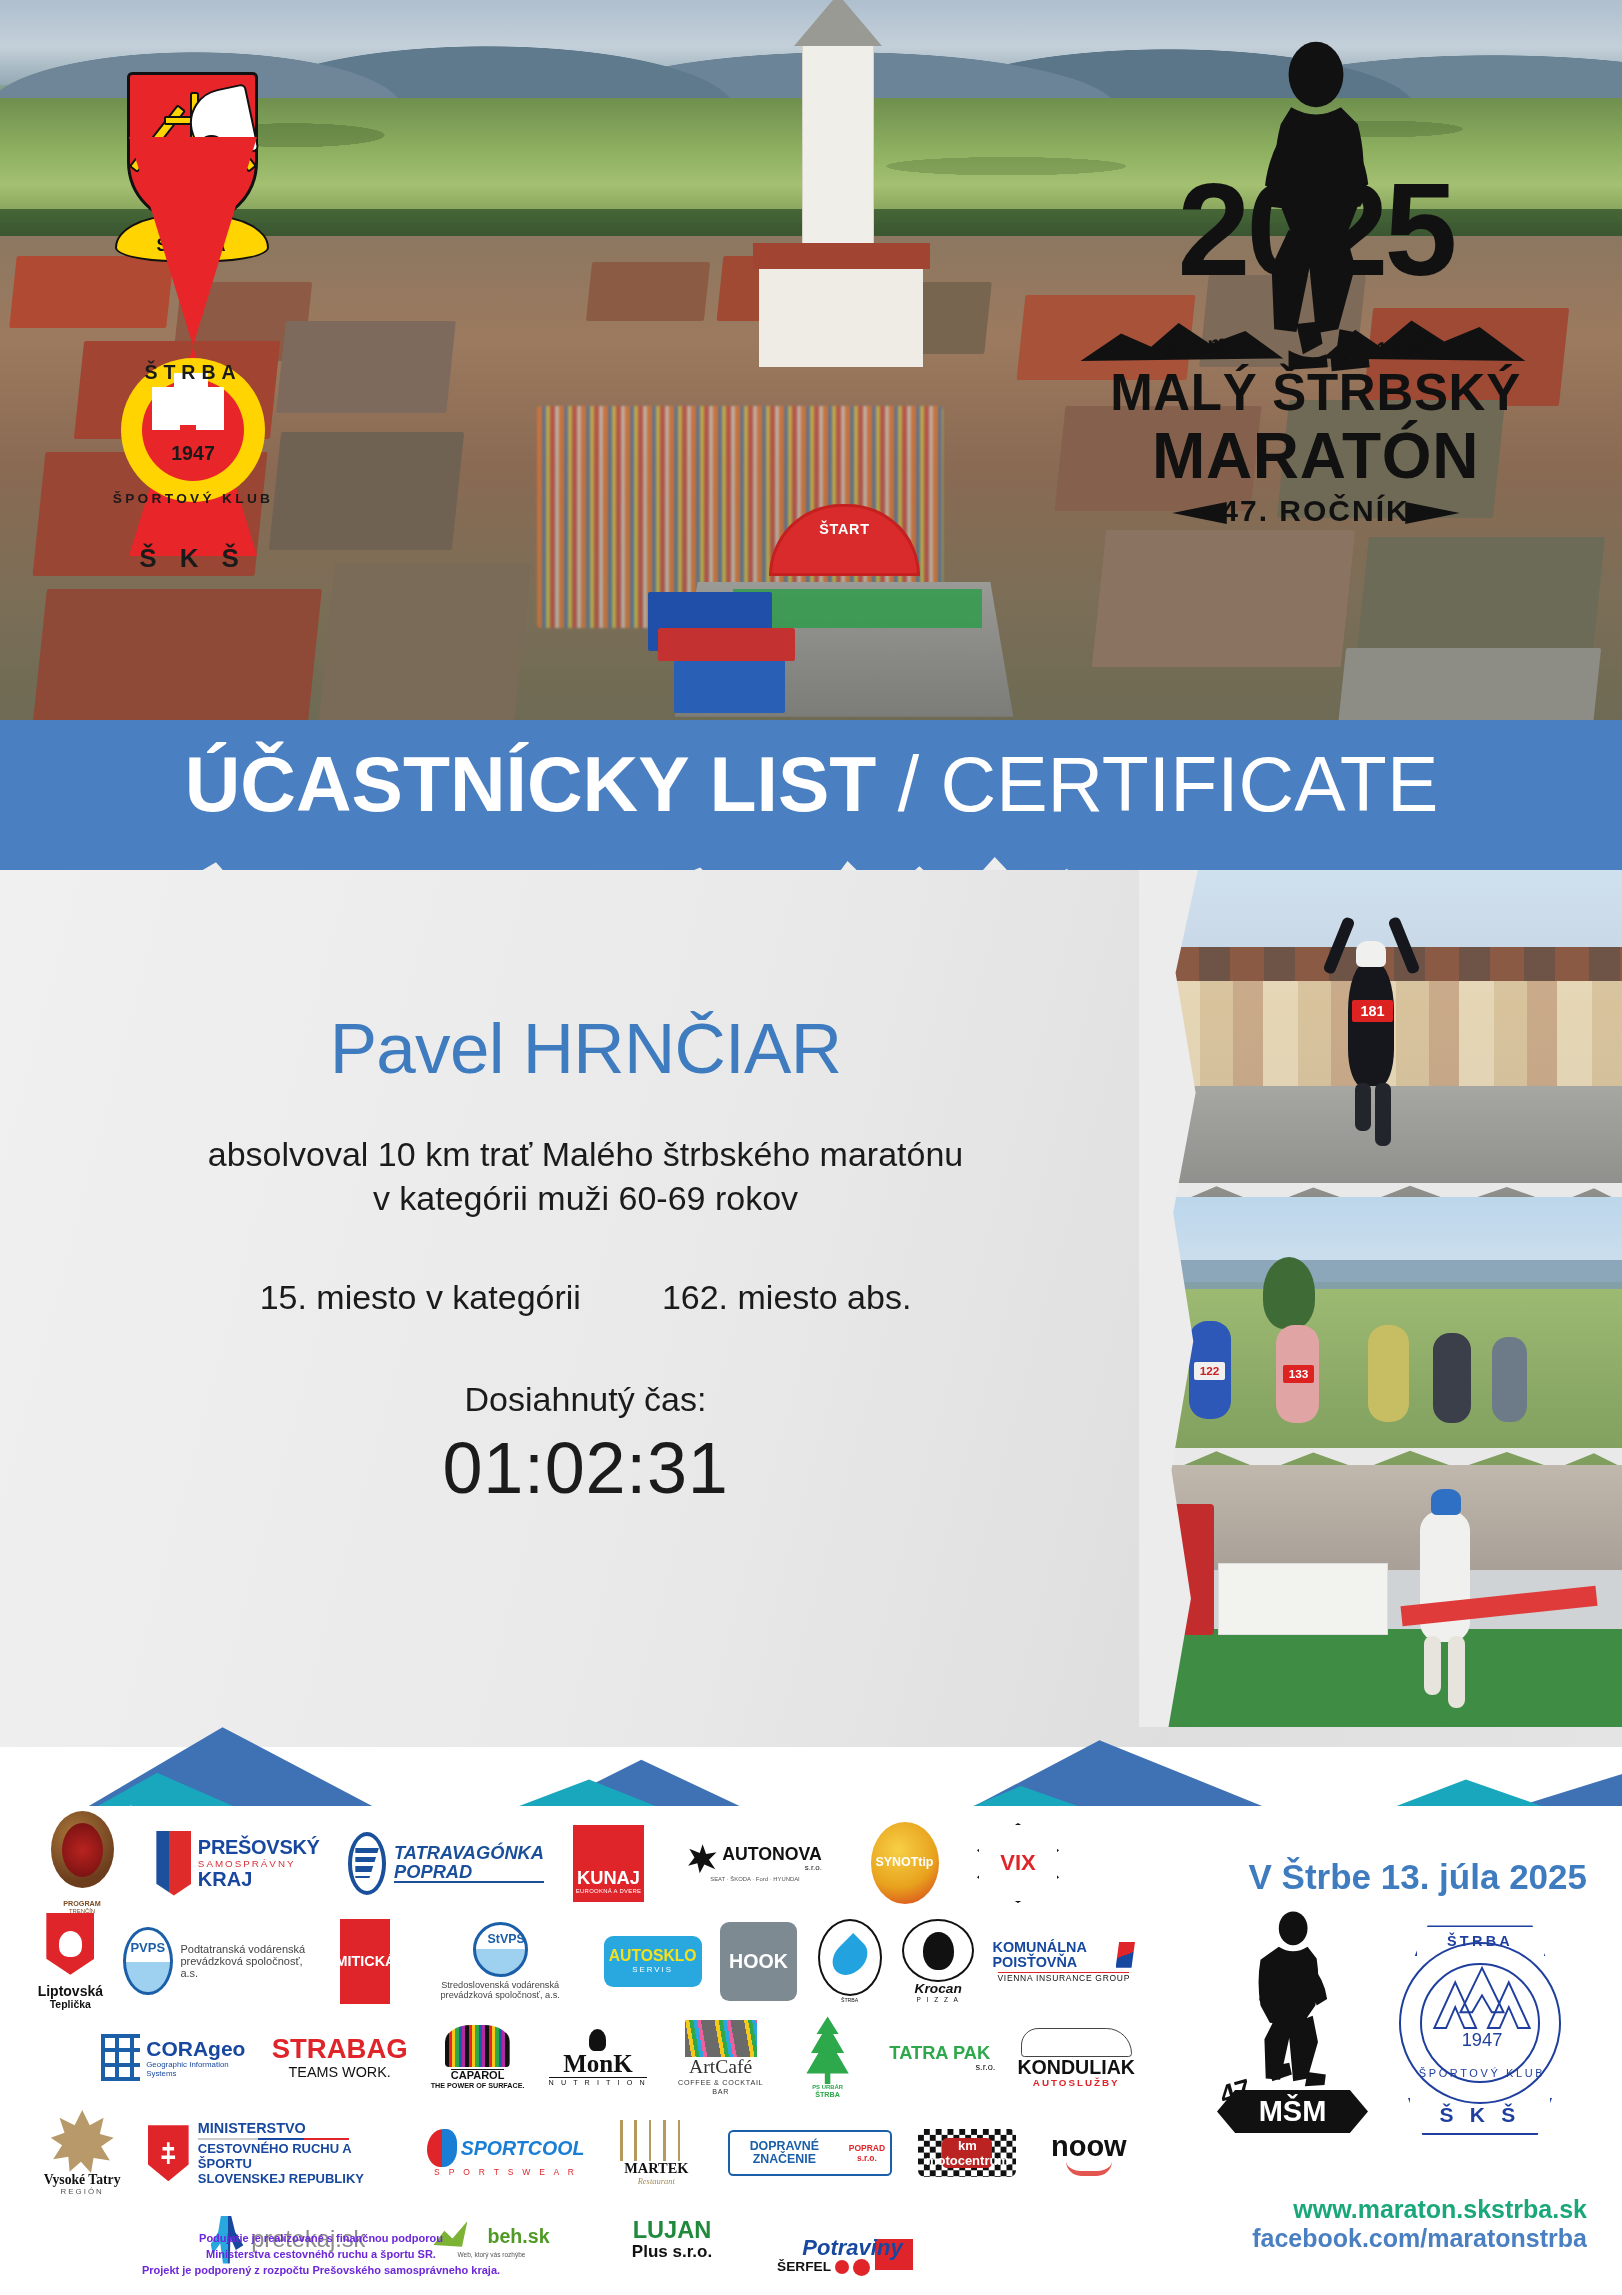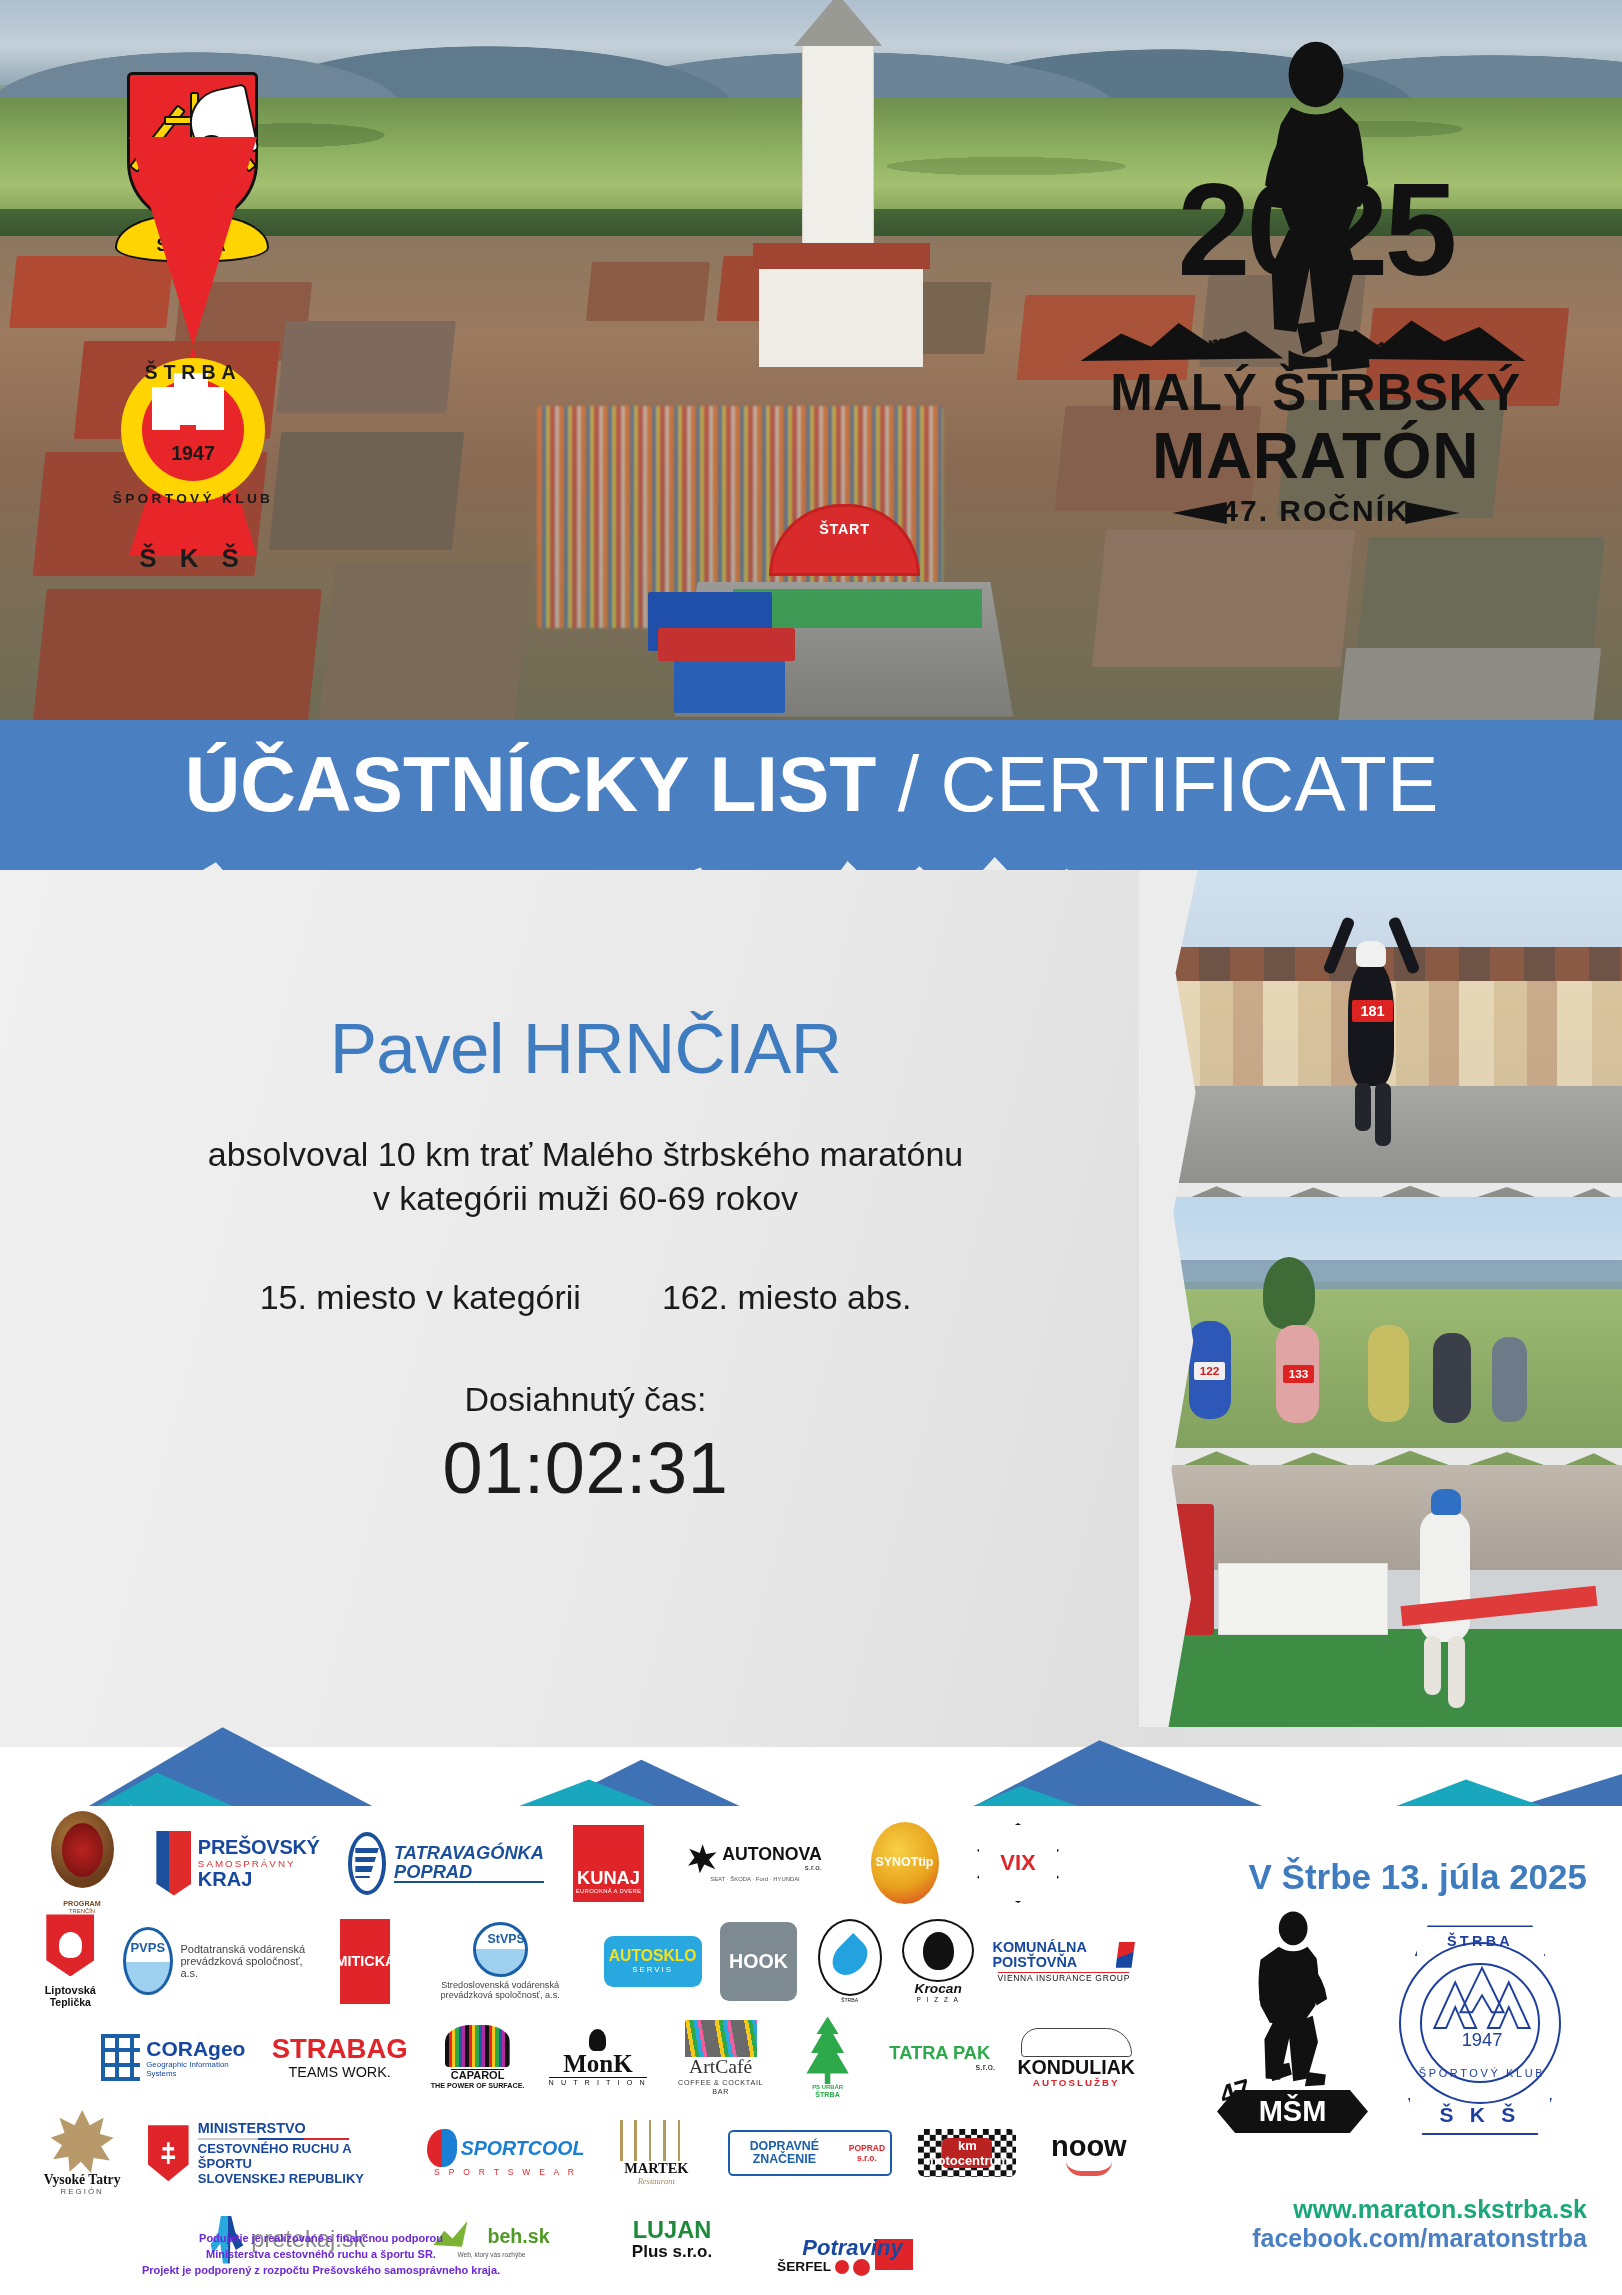--- a/index.html
+++ b/index.html
@@ -448,21 +448,21 @@
         </div>
       </div>
 
       <div class="srow" style="height:98px;gap:18.3px;margin-top:5.2px;">
         <div class="logo" style="width:79px">
           <div style="width:48px;height:62px;background:#e0252a;
                       clip-path:polygon(0 0,100% 0,100% 74%,50% 100%,0 74%);
                       display:flex;align-items:center;justify-content:center;">
             <div style="width:23.6px;height:26px;background:#fff;border-radius:50% 50% 40% 40%"></div>
           </div>
-          <div class="lg-name" style="font-size:11px;color:#111;margin-top:9px">Liptovská</div>
+          <div class="lg-name" style="font-size:14px;color:#111;margin-top:9px">Liptovská</div>
           <div class="lg-name" style="font-size:10.5px;color:#111">Teplička</div>
         </div>
 
         <div class="logo" style="width:222px;flex-direction:row;gap:7.9px">
           <div style="width:52px;height:68px;border:3.3px solid #1a5fa8;border-radius:50%;
                       background:linear-gradient(180deg,#fff 0 52%,#9ed0ef 52% 100%);
                       display:flex;align-items:flex-start;justify-content:center;padding-top:10.5px;">
             <div class="lg-name" style="font-size:13px;color:#1a5fa8">PVPS</div>
           </div>
           <div style="text-align:left;font-size:11px;color:#444">

